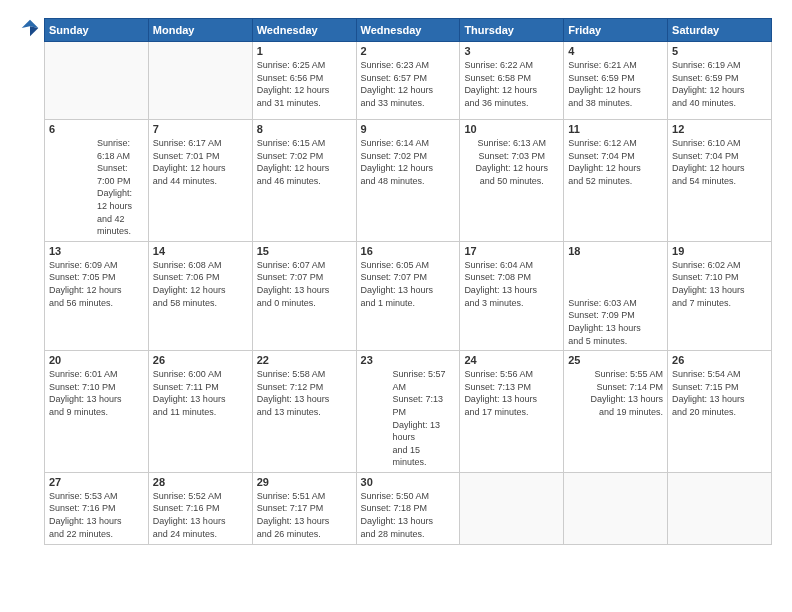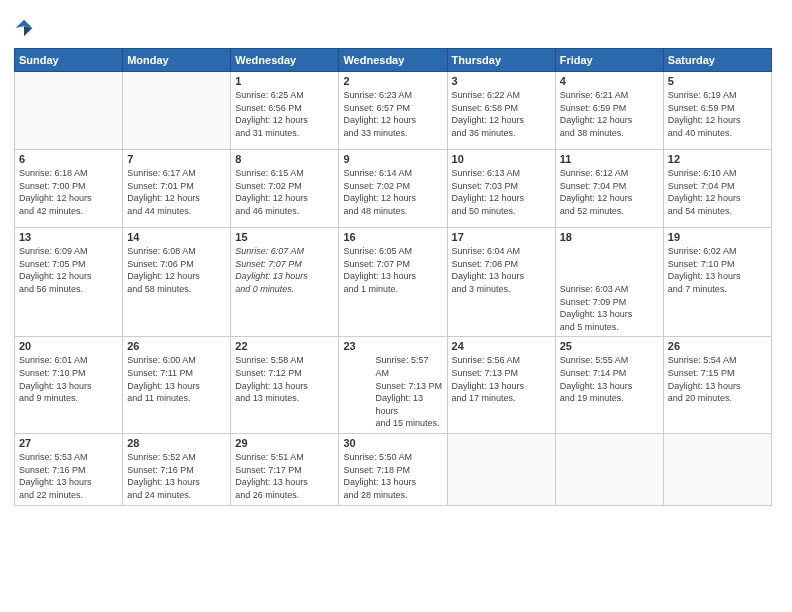--- a/index.html
+++ b/index.html
@@ -6,23 +6,23 @@
     body {
       font-family: Arial, sans-serif;
       background: #fff;
       width: 792px;
       height: 612px;
       overflow: hidden;
     }
     .page {
       width: 792px;
       height: 480px;
-      padding: 18px 20px 14px 14px;
+      padding: 18px 20px 14px 20px;
       display: flex;
-      flex-direction: column;
+      flex-direction: row;
     }
     .header {
       display: flex;
       justify-content: space-between;
       align-items: flex-start;
       margin-bottom: 10px;
     }
     .logo {
       display: flex;
       align-items: center;
@@ -166,21 +166,21 @@
             <span class="day-num">5</span>
             <div class="day-info" style="white-space: pre-line;">Sunrise: 6:19 AM
 Sunset: 6:59 PM
 Daylight: 12 hours
 and 40 minutes.</div>
           </td>
         </tr>
         <tr>
           <td>
             <span class="day-num">6</span>
-            <div class="day-info" style="white-space: pre-line;">Sunrise: 6:18 AM
+            <div class="day-info" style="white-space: pre-line; margin-left: 48px;">Sunrise: 6:18 AM
 Sunset: 7:00 PM
 Daylight: 12 hours
 and 42 minutes.</div>
           </td>
           <td>
             <span class="day-num">7</span>
             <div class="day-info" style="white-space: pre-line;">Sunrise: 6:17 AM
 Sunset: 7:01 PM
 Daylight: 12 hours
 and 44 minutes.</div>
@@ -194,21 +194,21 @@
           </td>
           <td>
             <span class="day-num">9</span>
             <div class="day-info" style="white-space: pre-line;">Sunrise: 6:14 AM
 Sunset: 7:02 PM
 Daylight: 12 hours
 and 48 minutes.</div>
           </td>
           <td>
             <span class="day-num">10</span>
-            <div class="day-info" style="white-space: pre-line;">Sunrise: 6:13 AM
+            <div class="day-info" style="white-space: pre-line; text-align: center;">Sunrise: 6:13 AM
 Sunset: 7:03 PM
 Daylight: 12 hours
 and 50 minutes.</div>
           </td>
           <td>
             <span class="day-num">11</span>
             <div class="day-info" style="white-space: pre-line;">Sunrise: 6:12 AM
 Sunset: 7:04 PM
 Daylight: 12 hours
 and 52 minutes.</div>
@@ -231,21 +231,21 @@
           </td>
           <td>
             <span class="day-num">14</span>
             <div class="day-info" style="white-space: pre-line;">Sunrise: 6:08 AM
 Sunset: 7:06 PM
 Daylight: 12 hours
 and 58 minutes.</div>
           </td>
           <td>
             <span class="day-num">15</span>
-            <div class="day-info" style="white-space: pre-line; font-style: italic;">Sunrise: 6:07 AM
+            <div class="day-info" style="white-space: pre-line;">Sunrise: 6:07 AM
 Sunset: 7:07 PM
 Daylight: 13 hours
 and 0 minutes.</div>
           </td>
           <td>
             <span class="day-num">16</span>
             <div class="day-info" style="white-space: pre-line;">Sunrise: 6:05 AM
 Sunset: 7:07 PM
 Daylight: 13 hours
 and 1 minute.</div>
@@ -303,21 +303,21 @@
           </td>
           <td>
             <span class="day-num">24</span>
             <div class="day-info" style="white-space: pre-line;">Sunrise: 5:56 AM
 Sunset: 7:13 PM
 Daylight: 13 hours
 and 17 minutes.</div>
           </td>
           <td>
             <span class="day-num">25</span>
-            <div class="day-info" style="white-space: pre-line;">Sunrise: 5:55 AM
+            <div class="day-info" style="white-space: pre-line; text-align: right;">Sunrise: 5:55 AM
 Sunset: 7:14 PM
 Daylight: 13 hours
 and 19 minutes.</div>
           </td>
           <td>
             <span class="day-num">26</span>
             <div class="day-info" style="white-space: pre-line;">Sunrise: 5:54 AM
 Sunset: 7:15 PM
 Daylight: 13 hours
 and 20 minutes.</div>

